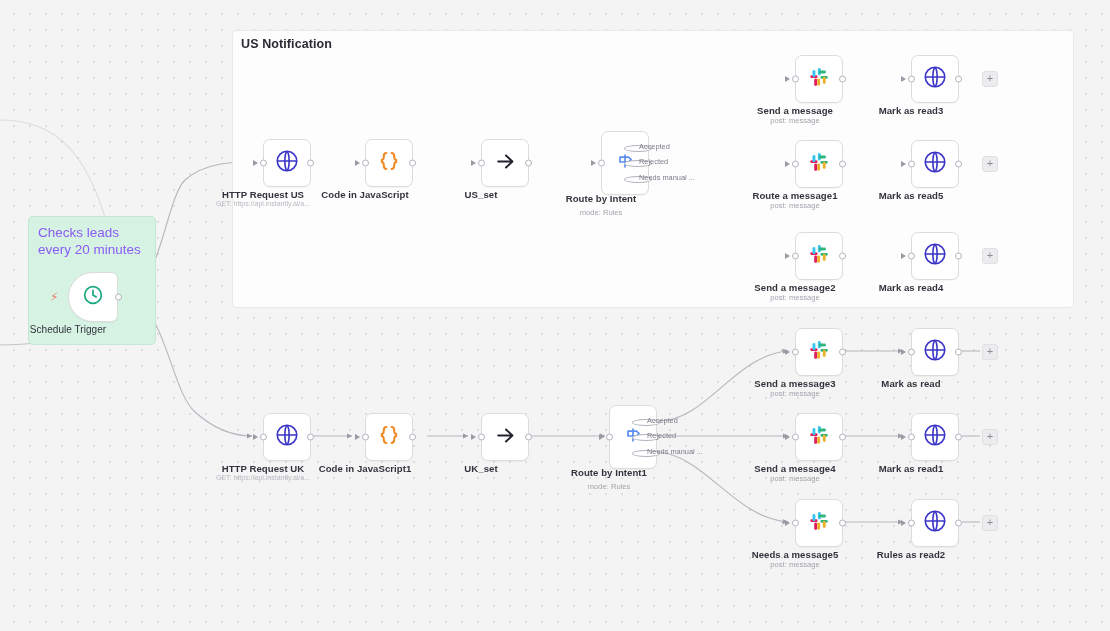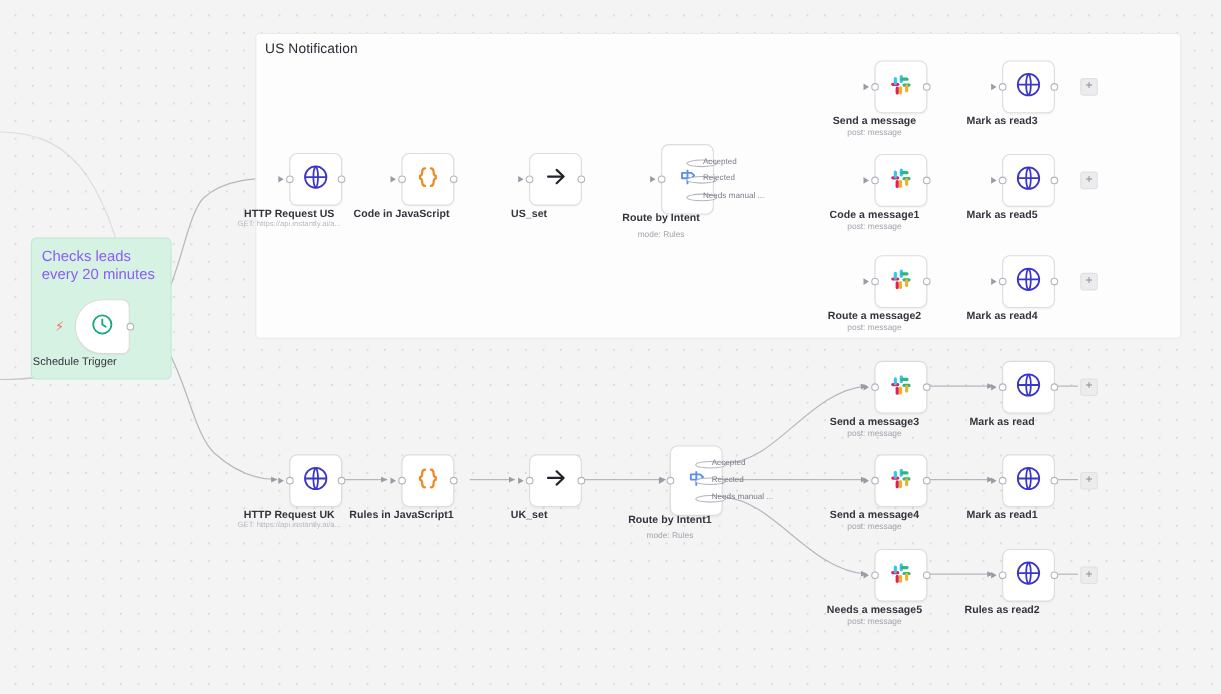--- a/index.html
+++ b/index.html
@@ -15,21 +15,21 @@
   #canvas{position:absolute;inset:0;}
   svg.wires{position:absolute;left:0;top:0;width:1110px;height:631px;pointer-events:none;}
 
   
   .sticky{
     position:absolute;background:#fdfdfd;border:1px solid #e9e9e9;
     border-radius:4px;box-shadow:0 0 0 0 rgba(0,0,0,0);
   }
   .sticky .sticky-title{
     position:absolute;left:8px;top:6px;font-size:12.5px;color:#2b2b35;
-    font-weight:400;letter-spacing:.1px;text-align:center;
+    font-weight:700;letter-spacing:.1px;text-align:center;
   }
 
   
   .sticky-green{
     position:absolute;background:#d5f2e3;border:1px solid #c2e8d4;border-radius:5px;
   }
   .sticky-green .note-text{
     position:absolute;left:9px;top:7px;right:8px;font-size:13.5px;line-height:17px;
     color:#8b5cf6;font-weight:400;
   }
@@ -284,21 +284,21 @@
           <rect x="10.9" y="3.1" width="2.9" height="7.4" rx="1.45" fill="#36c5f0"></rect>
           <rect x="3.3" y="7.2" width="7.3" height="2.9" rx="1.45" fill="#36c5f0" transform="rotate(90 6.95 8.65)"></rect>
           <rect x="13.4" y="10.9" width="7.4" height="2.9" rx="1.45" fill="#2eb67d"></rect>
           <rect x="13.9" y="3.3" width="2.9" height="7.3" rx="1.45" fill="#2eb67d" transform="rotate(90 15.35 6.95)"></rect>
           <rect x="10.2" y="13.4" width="2.9" height="7.4" rx="1.45" fill="#ecb22e"></rect>
           <rect x="13.6" y="13.9" width="7.3" height="2.9" rx="1.45" fill="#ecb22e" transform="rotate(90 17.25 15.35)"></rect>
         </svg>
       </span>
       <span class="port out"></span>
     </div>
-    <div class="nlabel">Code a message1</div>
+    <div class="nlabel">Route a message1</div>
     <div class="nsub">post: message</div>
   </div>
   <div class="node" style="left:911px;top:140px;">
     <div class="nbox">
       <span class="arrowin"></span>
       <span class="port in"></span>
       <span class="icon">
         <svg width="26" height="26" viewBox="0 0 24 24" fill="none" stroke="#3b35c9" stroke-width="1.5">
           <circle cx="12" cy="12" r="9"></circle>
             <path d="M3 12h18M12 3c2.6 2.6 2.6 15.4 0 18M12 3c-2.6 2.6-2.6 15.4 0 18"></path>
@@ -321,21 +321,21 @@
           <rect x="10.9" y="3.1" width="2.9" height="7.4" rx="1.45" fill="#36c5f0"></rect>
           <rect x="3.3" y="7.2" width="7.3" height="2.9" rx="1.45" fill="#36c5f0" transform="rotate(90 6.95 8.65)"></rect>
           <rect x="13.4" y="10.9" width="7.4" height="2.9" rx="1.45" fill="#2eb67d"></rect>
           <rect x="13.9" y="3.3" width="2.9" height="7.3" rx="1.45" fill="#2eb67d" transform="rotate(90 15.35 6.95)"></rect>
           <rect x="10.2" y="13.4" width="2.9" height="7.4" rx="1.45" fill="#ecb22e"></rect>
           <rect x="13.6" y="13.9" width="7.3" height="2.9" rx="1.45" fill="#ecb22e" transform="rotate(90 17.25 15.35)"></rect>
         </svg>
       </span>
       <span class="port out"></span>
     </div>
-    <div class="nlabel">Route a message2</div>
+    <div class="nlabel">Send a message2</div>
     <div class="nsub">post: message</div>
   </div>
   <div class="node" style="left:911px;top:232px;">
     <div class="nbox">
       <span class="arrowin"></span>
       <span class="port in"></span>
       <span class="icon">
         <svg width="26" height="26" viewBox="0 0 24 24" fill="none" stroke="#3b35c9" stroke-width="1.5">
           <circle cx="12" cy="12" r="9"></circle>
             <path d="M3 12h18M12 3c2.6 2.6 2.6 15.4 0 18M12 3c-2.6 2.6-2.6 15.4 0 18"></path>
@@ -368,21 +368,21 @@
       <span class="arrowin"></span>
       <span class="port in"></span>
       <span class="icon">
         <svg width="26" height="26" viewBox="0 0 24 24" fill="none" stroke="#f08a24" stroke-width="1.9" stroke-linecap="round">
           <path d="M9.6 4.6c-2.2 0-2.4 1.3-2.4 3.2 0 1.7-.2 3-1.8 3.2v2c1.6.2 1.8 1.5 1.8 3.2 0 1.9.2 3.2 2.4 3.2"></path>
           <path d="M14.4 4.6c2.2 0 2.4 1.3 2.4 3.2 0 1.7.2 3 1.8 3.2v2c-1.6.2-1.8 1.5-1.8 3.2 0 1.9-.2 3.2-2.4 3.2"></path>
         </svg>
       </span>
       <span class="port out"></span>
     </div>
-    <div class="nlabel">Rules in JavaScript1</div>
+    <div class="nlabel">Code in JavaScript1</div>
   </div>
 
   <div class="node" style="left:481px;top:413px;">
     <div class="nbox">
       <span class="arrowin"></span>
       <span class="port in"></span>
       <span class="icon">
         <svg width="25" height="25" viewBox="0 0 24 24" fill="none" stroke="#22222c" stroke-width="1.9" stroke-linecap="round" stroke-linejoin="round">
           <path d="M5 12h13"></path>
             <path d="M12.5 6.2 18.6 12l-6.1 5.8"></path>

